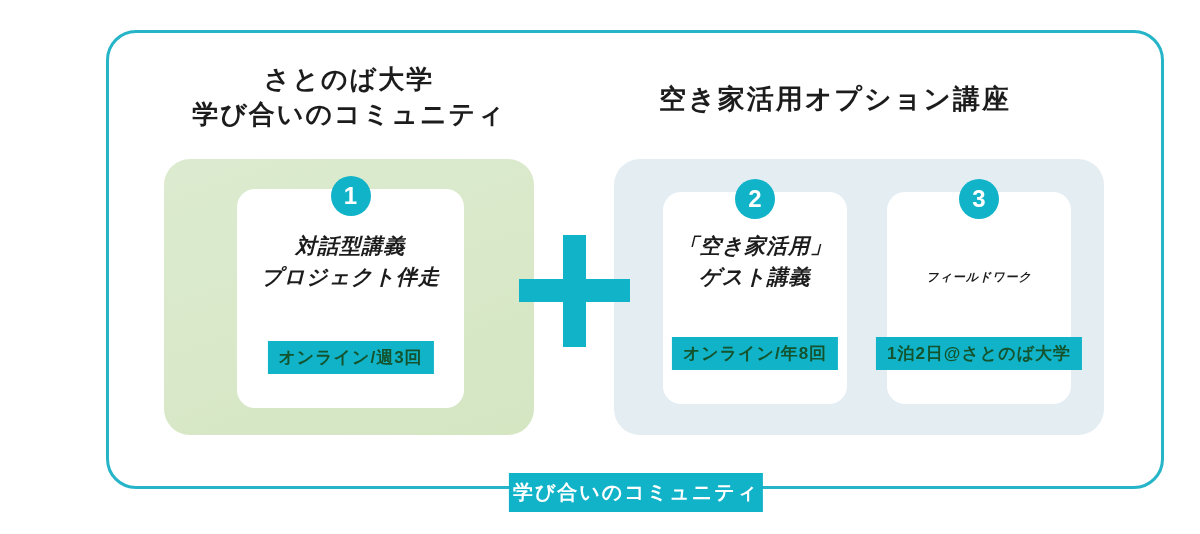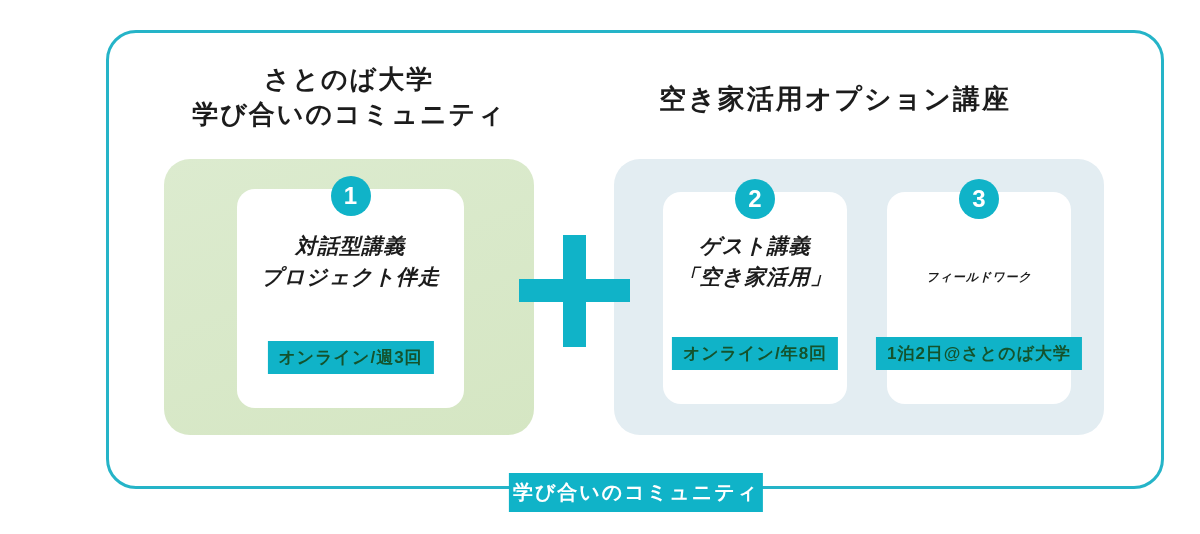--- a/index.html
+++ b/index.html
@@ -158,22 +158,22 @@
     <div class="card-text">
       <div>対話型講義</div>
       <div>プロジェクト伴走</div>
     </div>
     <div class="tag-badge">オンライン/週3回</div>
   </div>
 
   <div class="card card-2">
     <div class="num-circle">2</div>
     <div class="card-text">
+      <div>「空き家活用」</div>
       <div>ゲスト講義</div>
-      <div>「空き家活用」</div>
     </div>
     <div class="tag-badge">オンライン/年8回</div>
   </div>
 
   <div class="card card-3">
     <div class="num-circle">3</div>
     <div class="card-text">
       <div>フィールドワーク</div>
     </div>
     <div class="tag-badge">1泊2日@さとのば大学</div>

